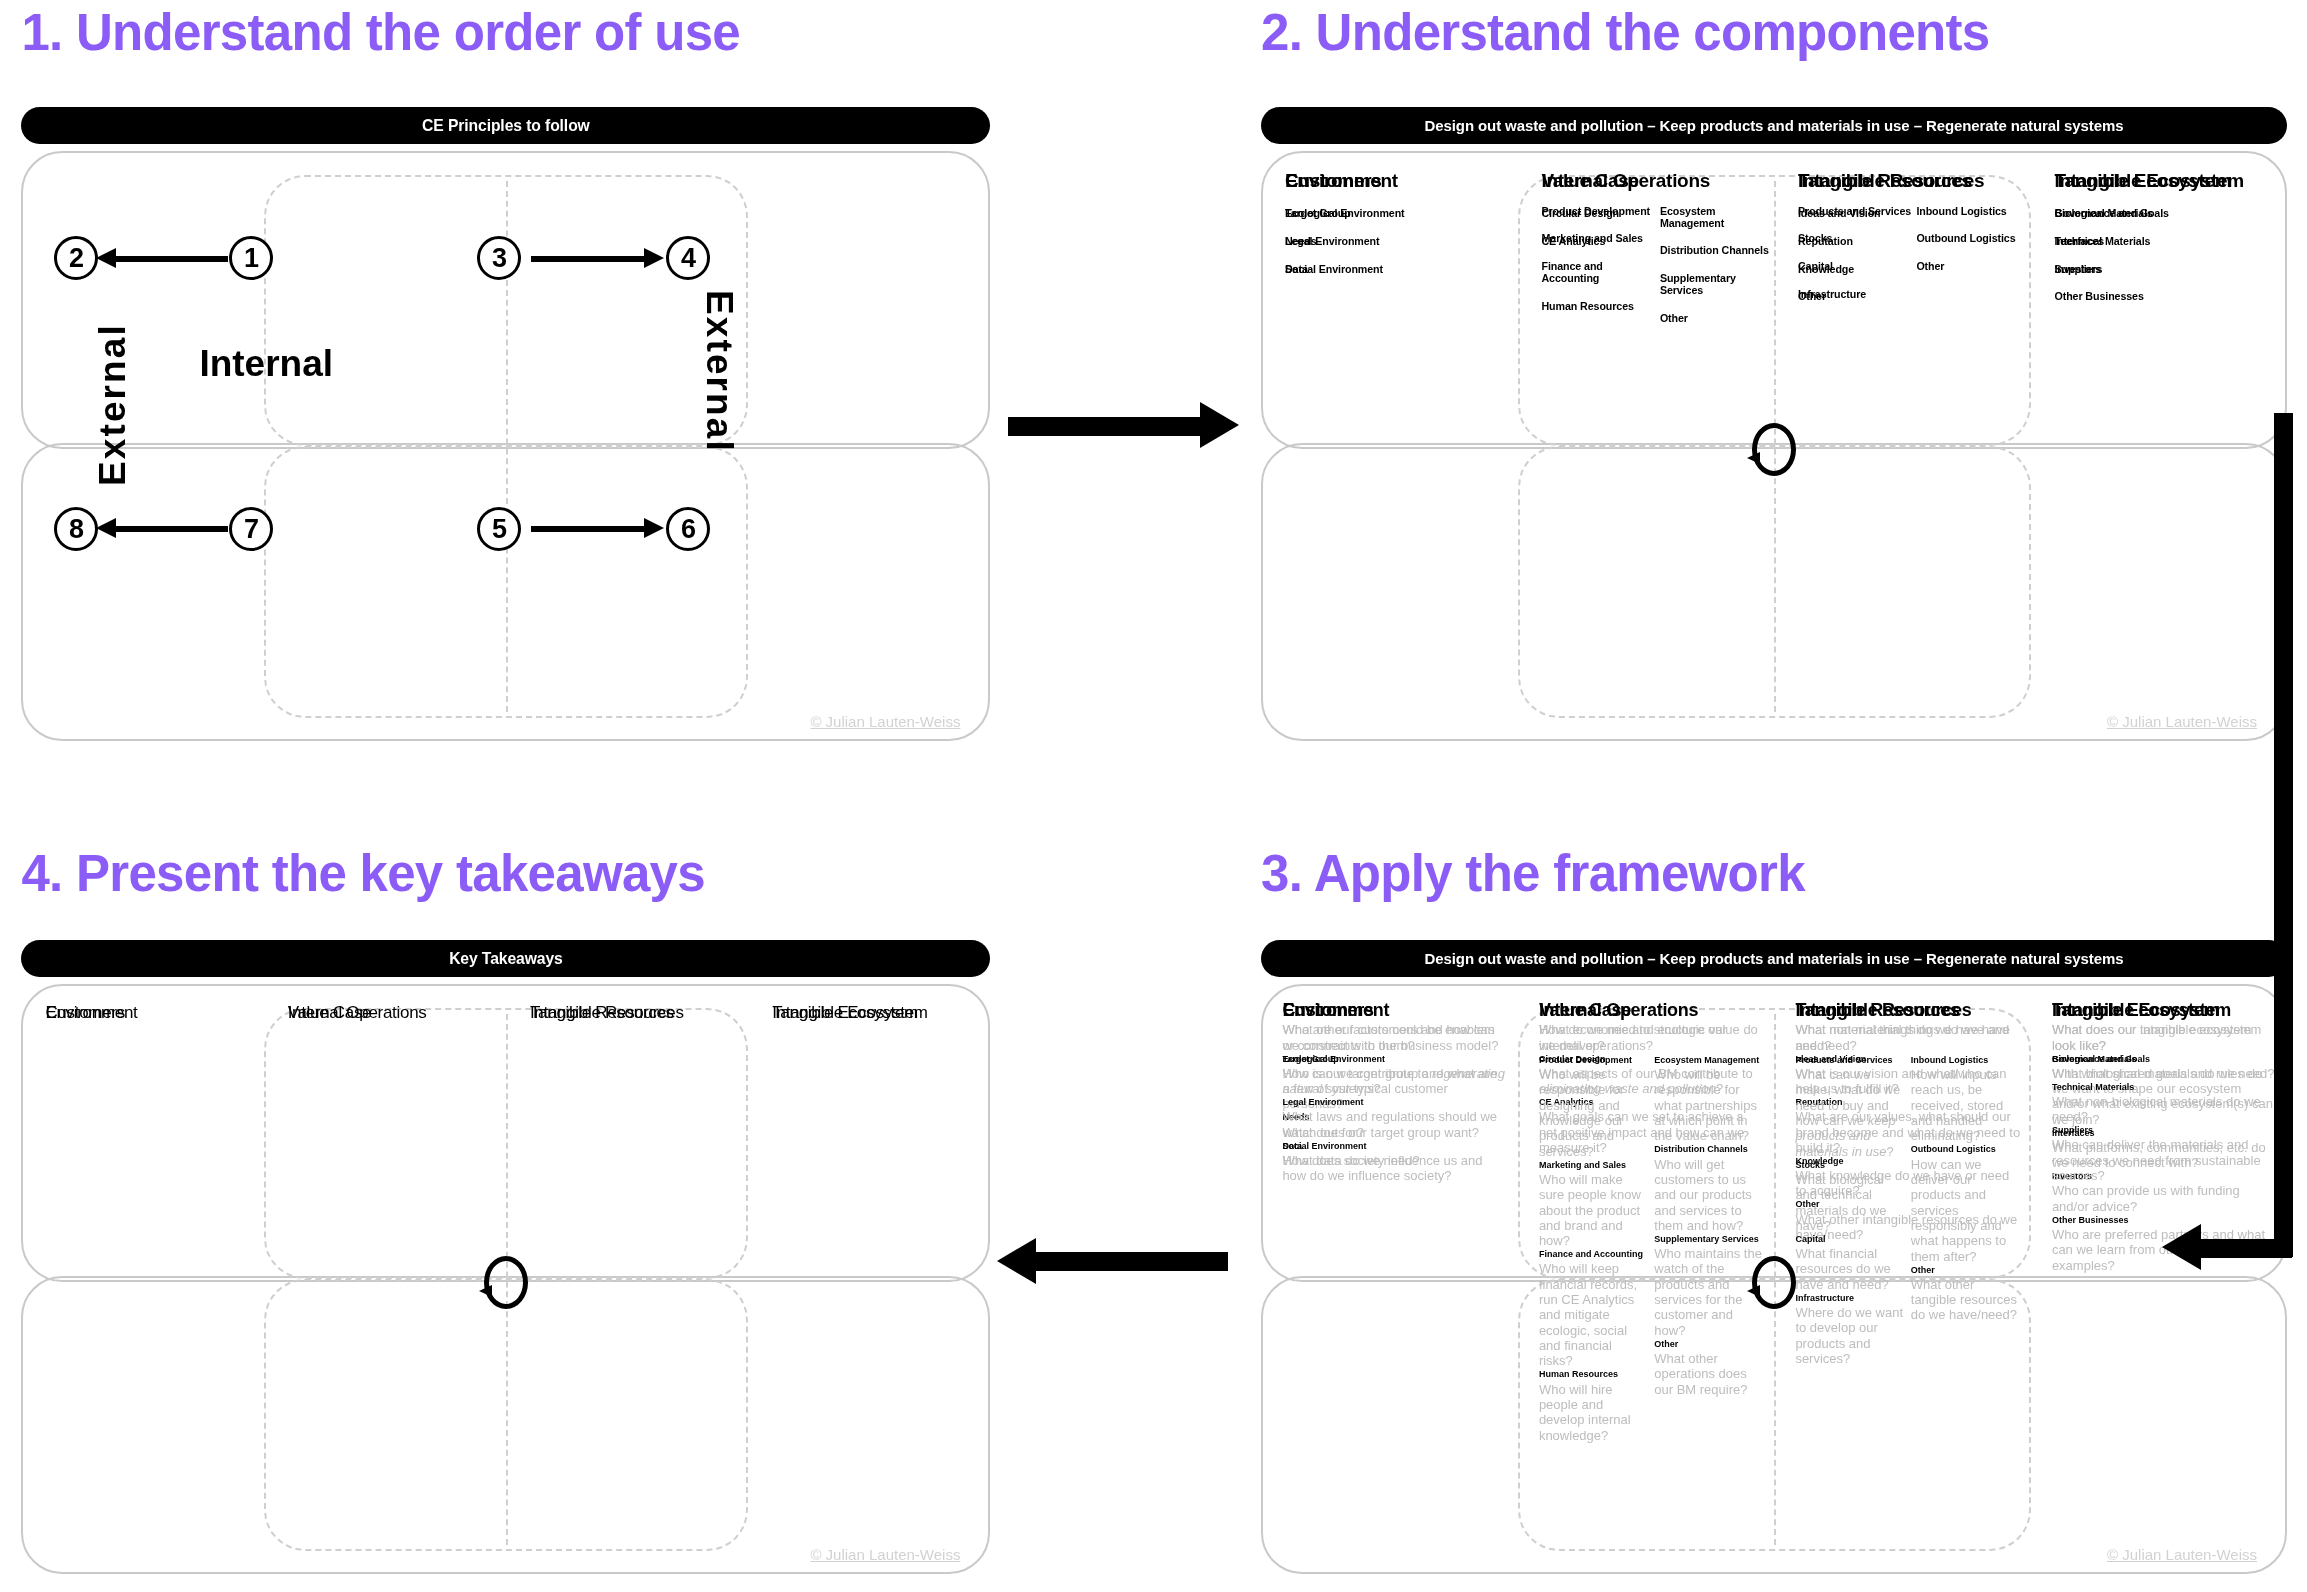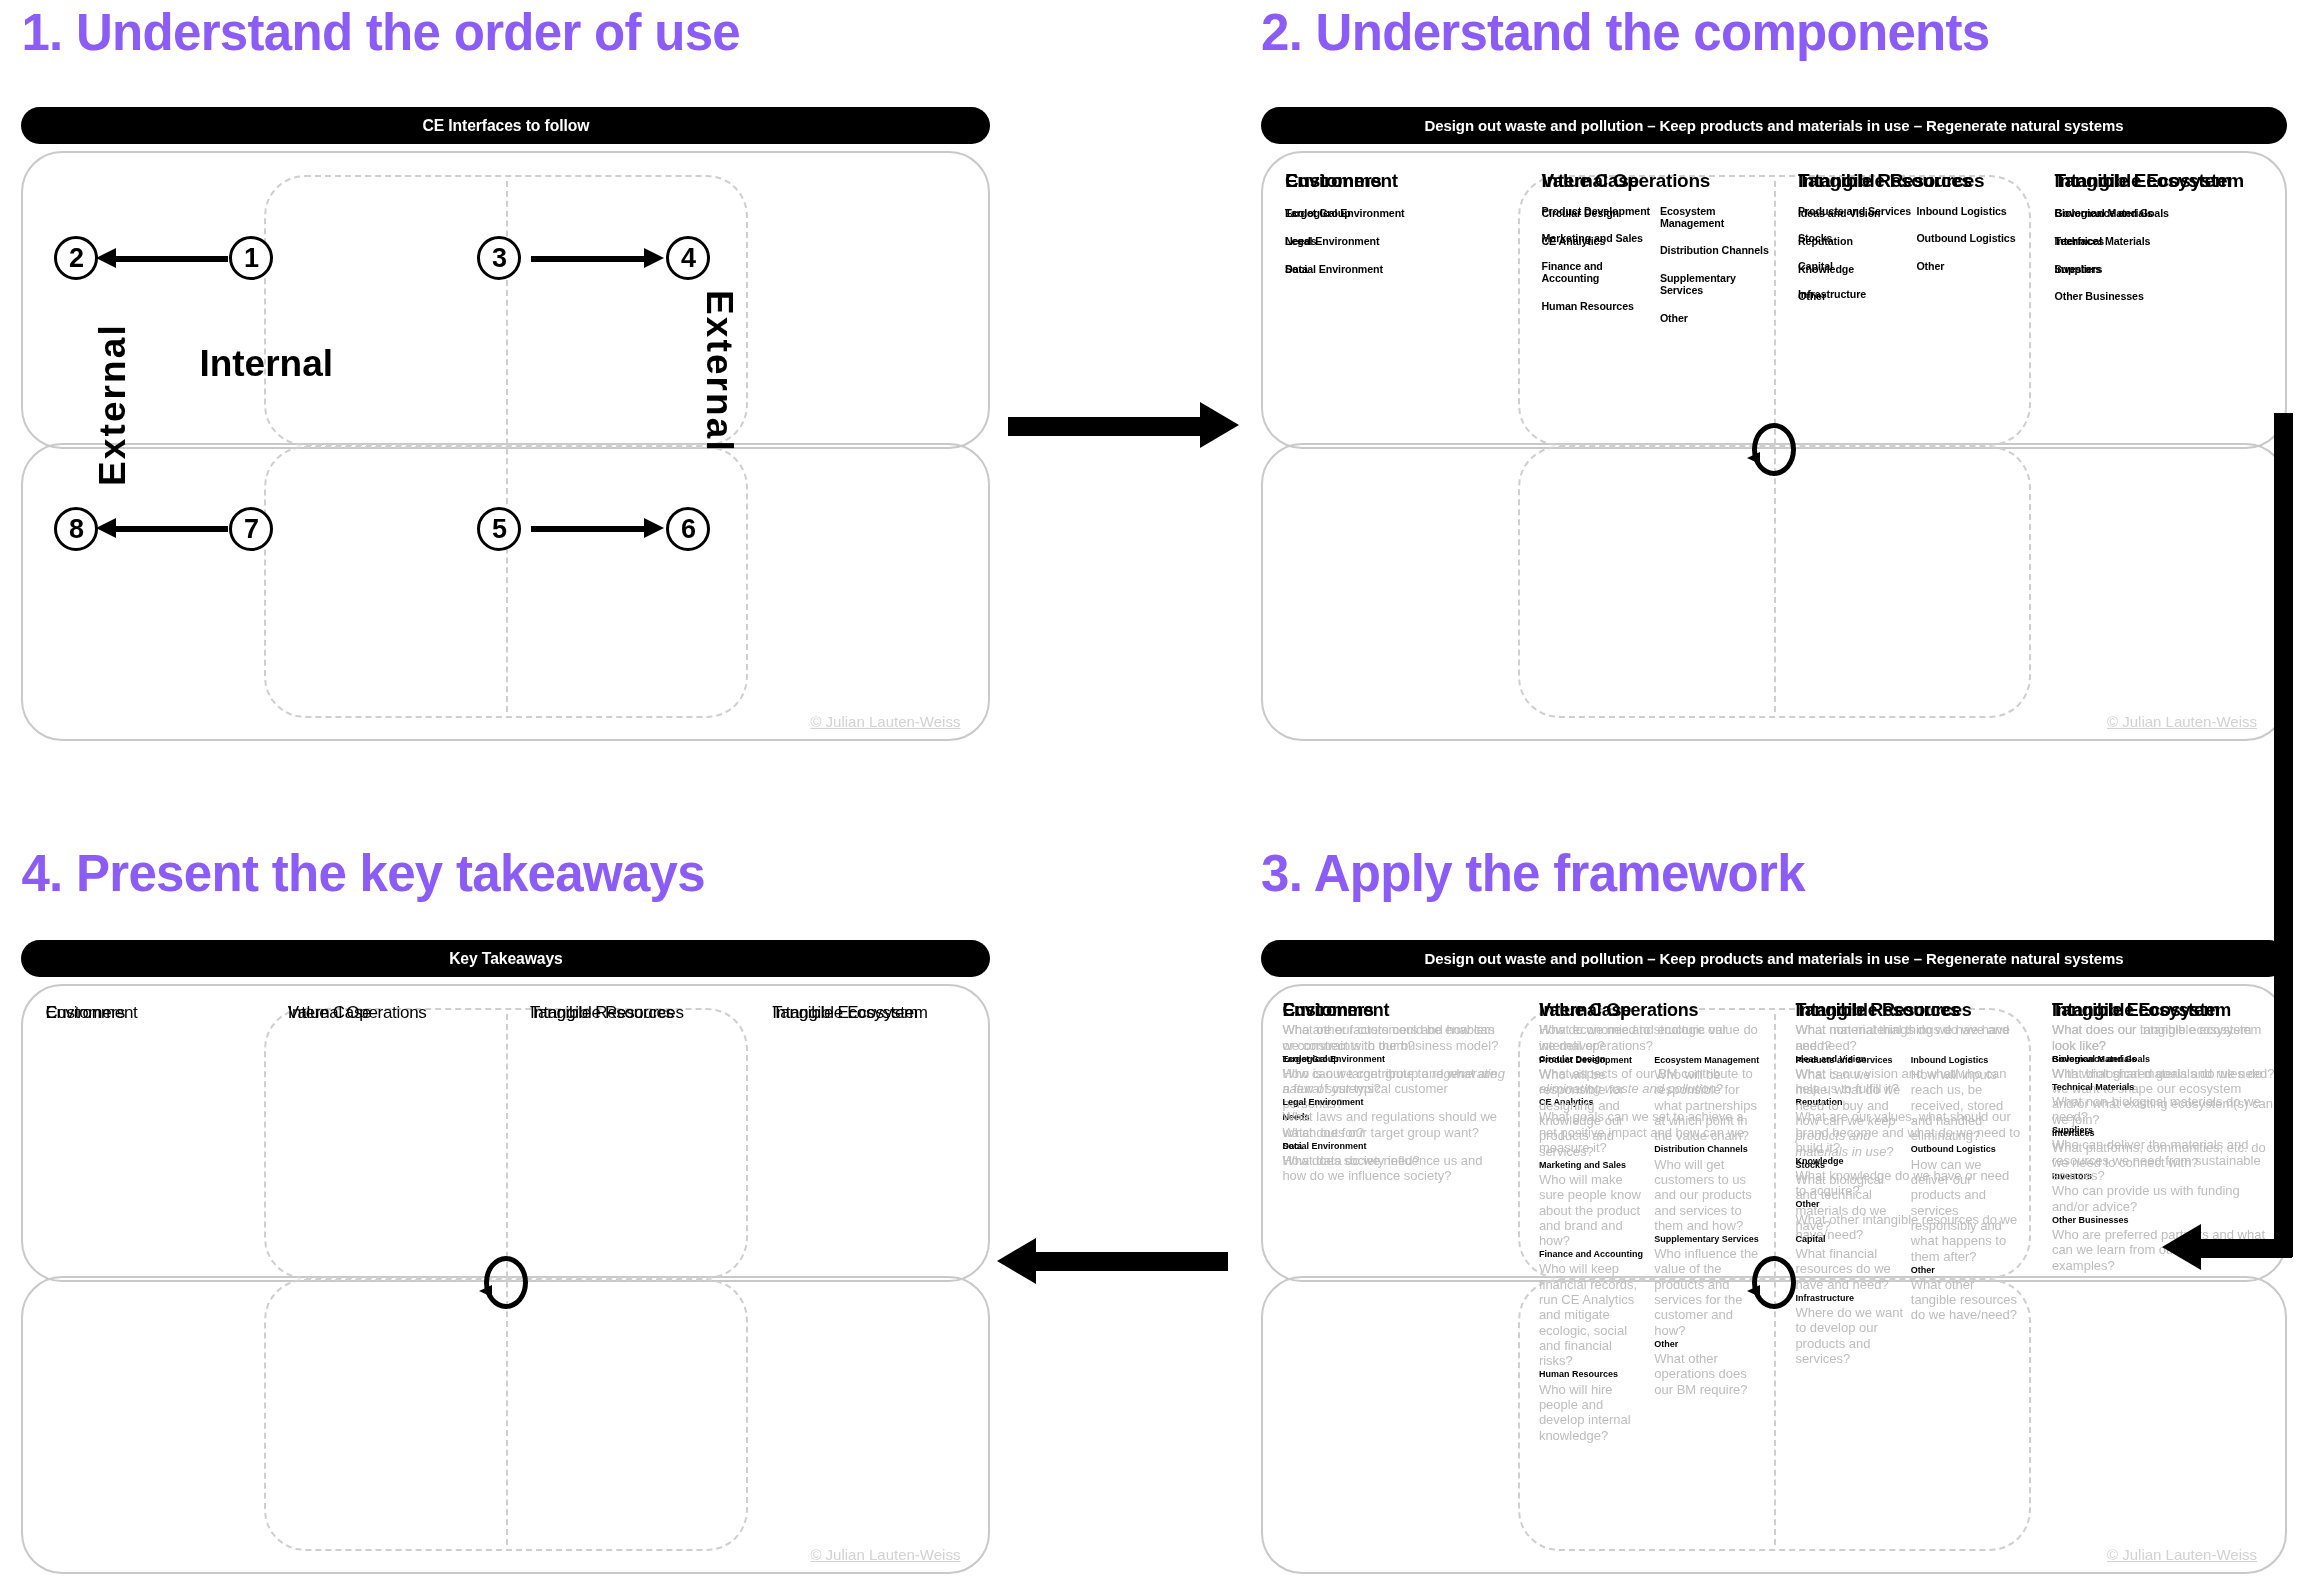--- a/index.html
+++ b/index.html
@@ -183,21 +183,21 @@
   .flow-arrow { position: absolute; background: #000; }
   .arrowhead { position: absolute; width: 0; height: 0; }
 </style>
 </head>
 <body>
 
 <div class="page">
 
   <div class="sec-title" id="title-1">1. Understand the order of use</div>
   <div class="panel" id="panel-1">
-    <div class="banner">CE Interfaces to follow</div>
+    <div class="banner">CE Principles to follow</div>
     <div class="grid">
       <div class="half top"></div>
       <div class="half bottom"></div>
       <div class="inner-dash top"></div>
       <div class="inner-dash bottom"></div>
       <div class="vsep" style="left:50%;"></div>
 
       <div class="node" style="left:33px;  top:85px;">2</div>
       <div class="nodearrow left" style="left:93px; top:105px; width:114px;"></div>
       <div class="node" style="left:208px; top:85px;">1</div>
@@ -411,21 +411,21 @@
               <div class="sub">Who will keep financial records, run CE Analytics and mitigate ecologic, social and financial risks?</div>
               <div class="term">Human Resources</div>
               <div class="sub">Who will hire people and develop internal knowledge?</div>
             </div>
             <div class="col">
               <div class="term">Ecosystem Management</div>
               <div class="sub">Who will be responsible for what partnerships at which point in the value chain?</div>
               <div class="term">Distribution Channels</div>
               <div class="sub">Who will get customers to us and our products and services to them and how?</div>
               <div class="term">Supplementary Services</div>
-              <div class="sub">Who influence the value of the products and services for the customer and how?</div>
+              <div class="sub">Who maintains the watch of the products and services for the customer and how?</div>
               <div class="term">Other</div>
               <div class="sub">What other operations does our BM require?</div>
             </div>
           </div>
         </div>
 
         <div class="cell">
           <div class="cell-title">Tangible Resources</div>
           <div class="sub">What material things do we have and need?</div>
           <div class="twocol">

